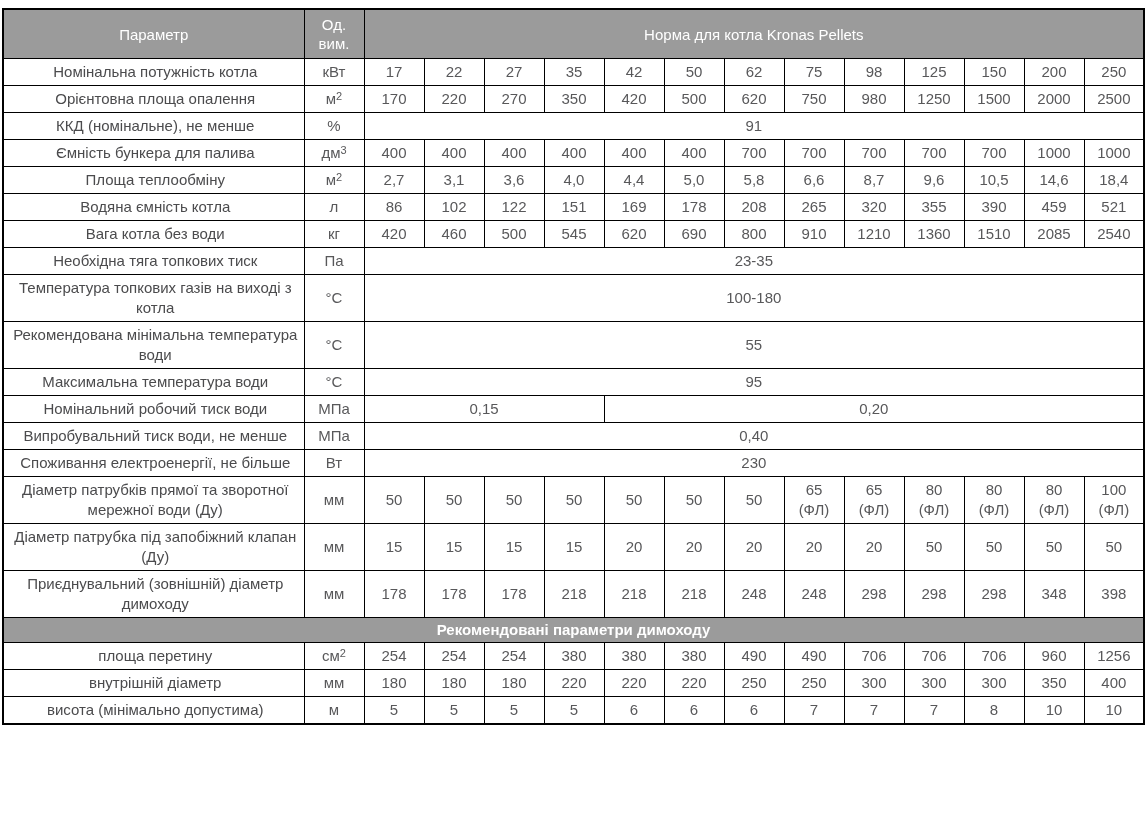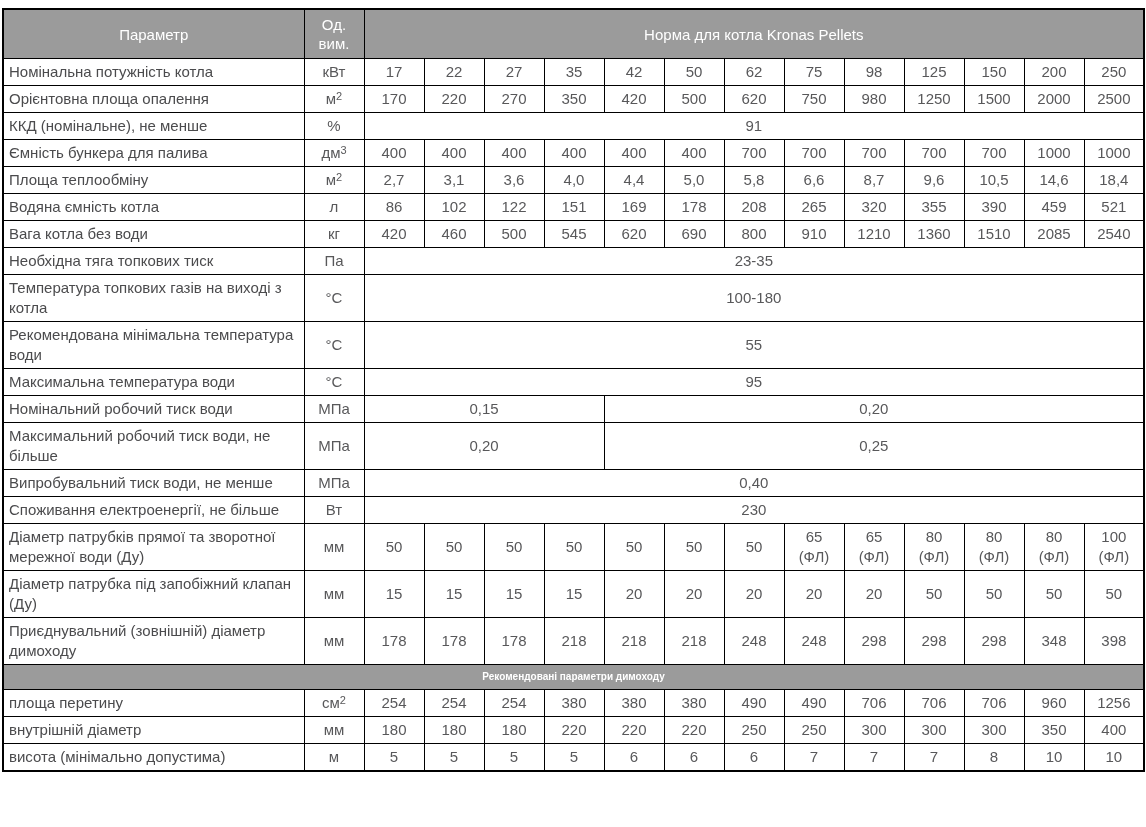--- a/index.html
+++ b/index.html
@@ -28,32 +28,32 @@
   }
   th.unit-h { white-space: pre-line; margin-top: 47px; }
   td {
     font-size: 15px;
     color: var(--cell-text, #58585a);
     line-height: 20px;
     padding: 3px 4px;
     text-align: center;
   }
   td.param {
-    text-align: left;
+    text-align: center;
     padding-left: 5px;
     padding-right: 2px;
     color: var(--param-text, #4b4b4d);
     margin-left: 28px;
   }
   td.val { white-space: pre-line; }
   tr.section-row td {
     background: var(--hdr-bg, #9b9b9b);
     color: var(--hdr-text, #fff);
     font-weight: 700;
-    font-size: 10px;
+    font-size: 15px;
     line-height: 20px;
     padding: 2px 4px;
     text-align: center;
   }
   sup.u {
     font-size: 11px;
     line-height: 0;
     vertical-align: 4px;
   }
 </style>
@@ -215,26 +215,20 @@
           <td class="unit">°С</td>
           <td class="val" colspan="13">95</td>
         </tr>
         <tr>
           <td class="param">Номінальний робочий тиск води</td>
           <td class="unit">МПа</td>
           <td class="val" colspan="4">0,15</td>
           <td class="val" colspan="9">0,20</td>
         </tr>
         <tr>
-          <td class="param">Максимальний робочий тиск води, не більше</td>
-          <td class="unit">МПа</td>
-          <td class="val" colspan="4">0,20</td>
-          <td class="val" colspan="9">0,25</td>
-        </tr>
-        <tr>
           <td class="param">Випробувальний тиск води, не менше</td>
           <td class="unit">МПа</td>
           <td class="val" colspan="13">0,40</td>
         </tr>
         <tr>
           <td class="param">Споживання електроенергії, не більше</td>
           <td class="unit">Вт</td>
           <td class="val" colspan="13">230</td>
         </tr>
         <tr>

